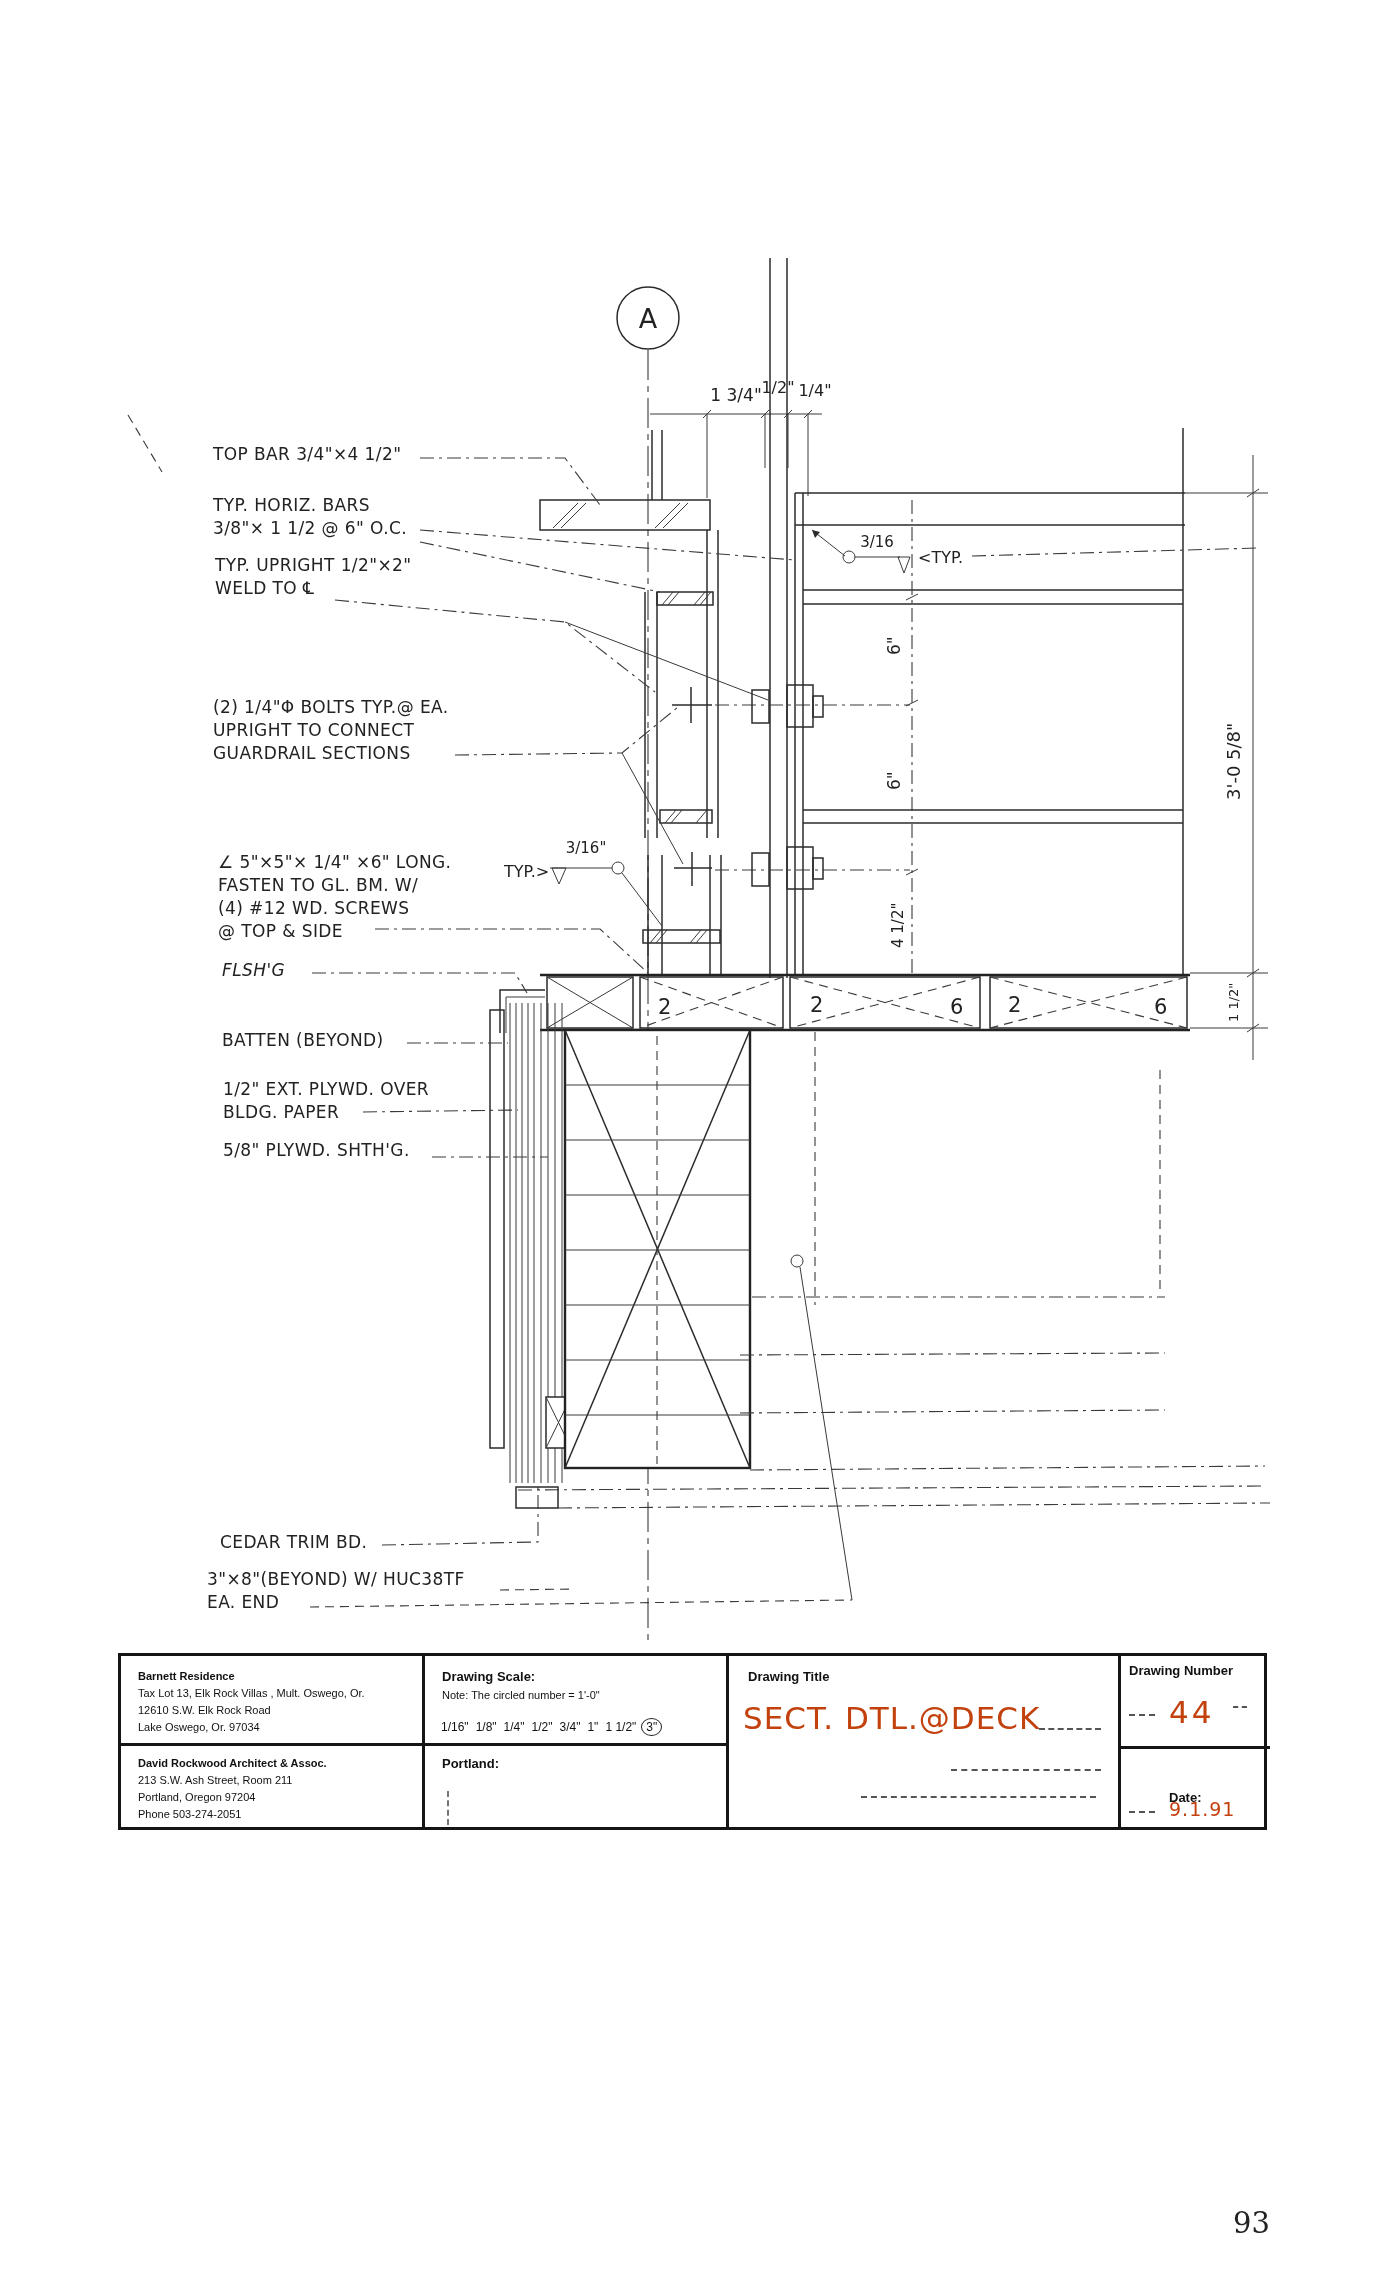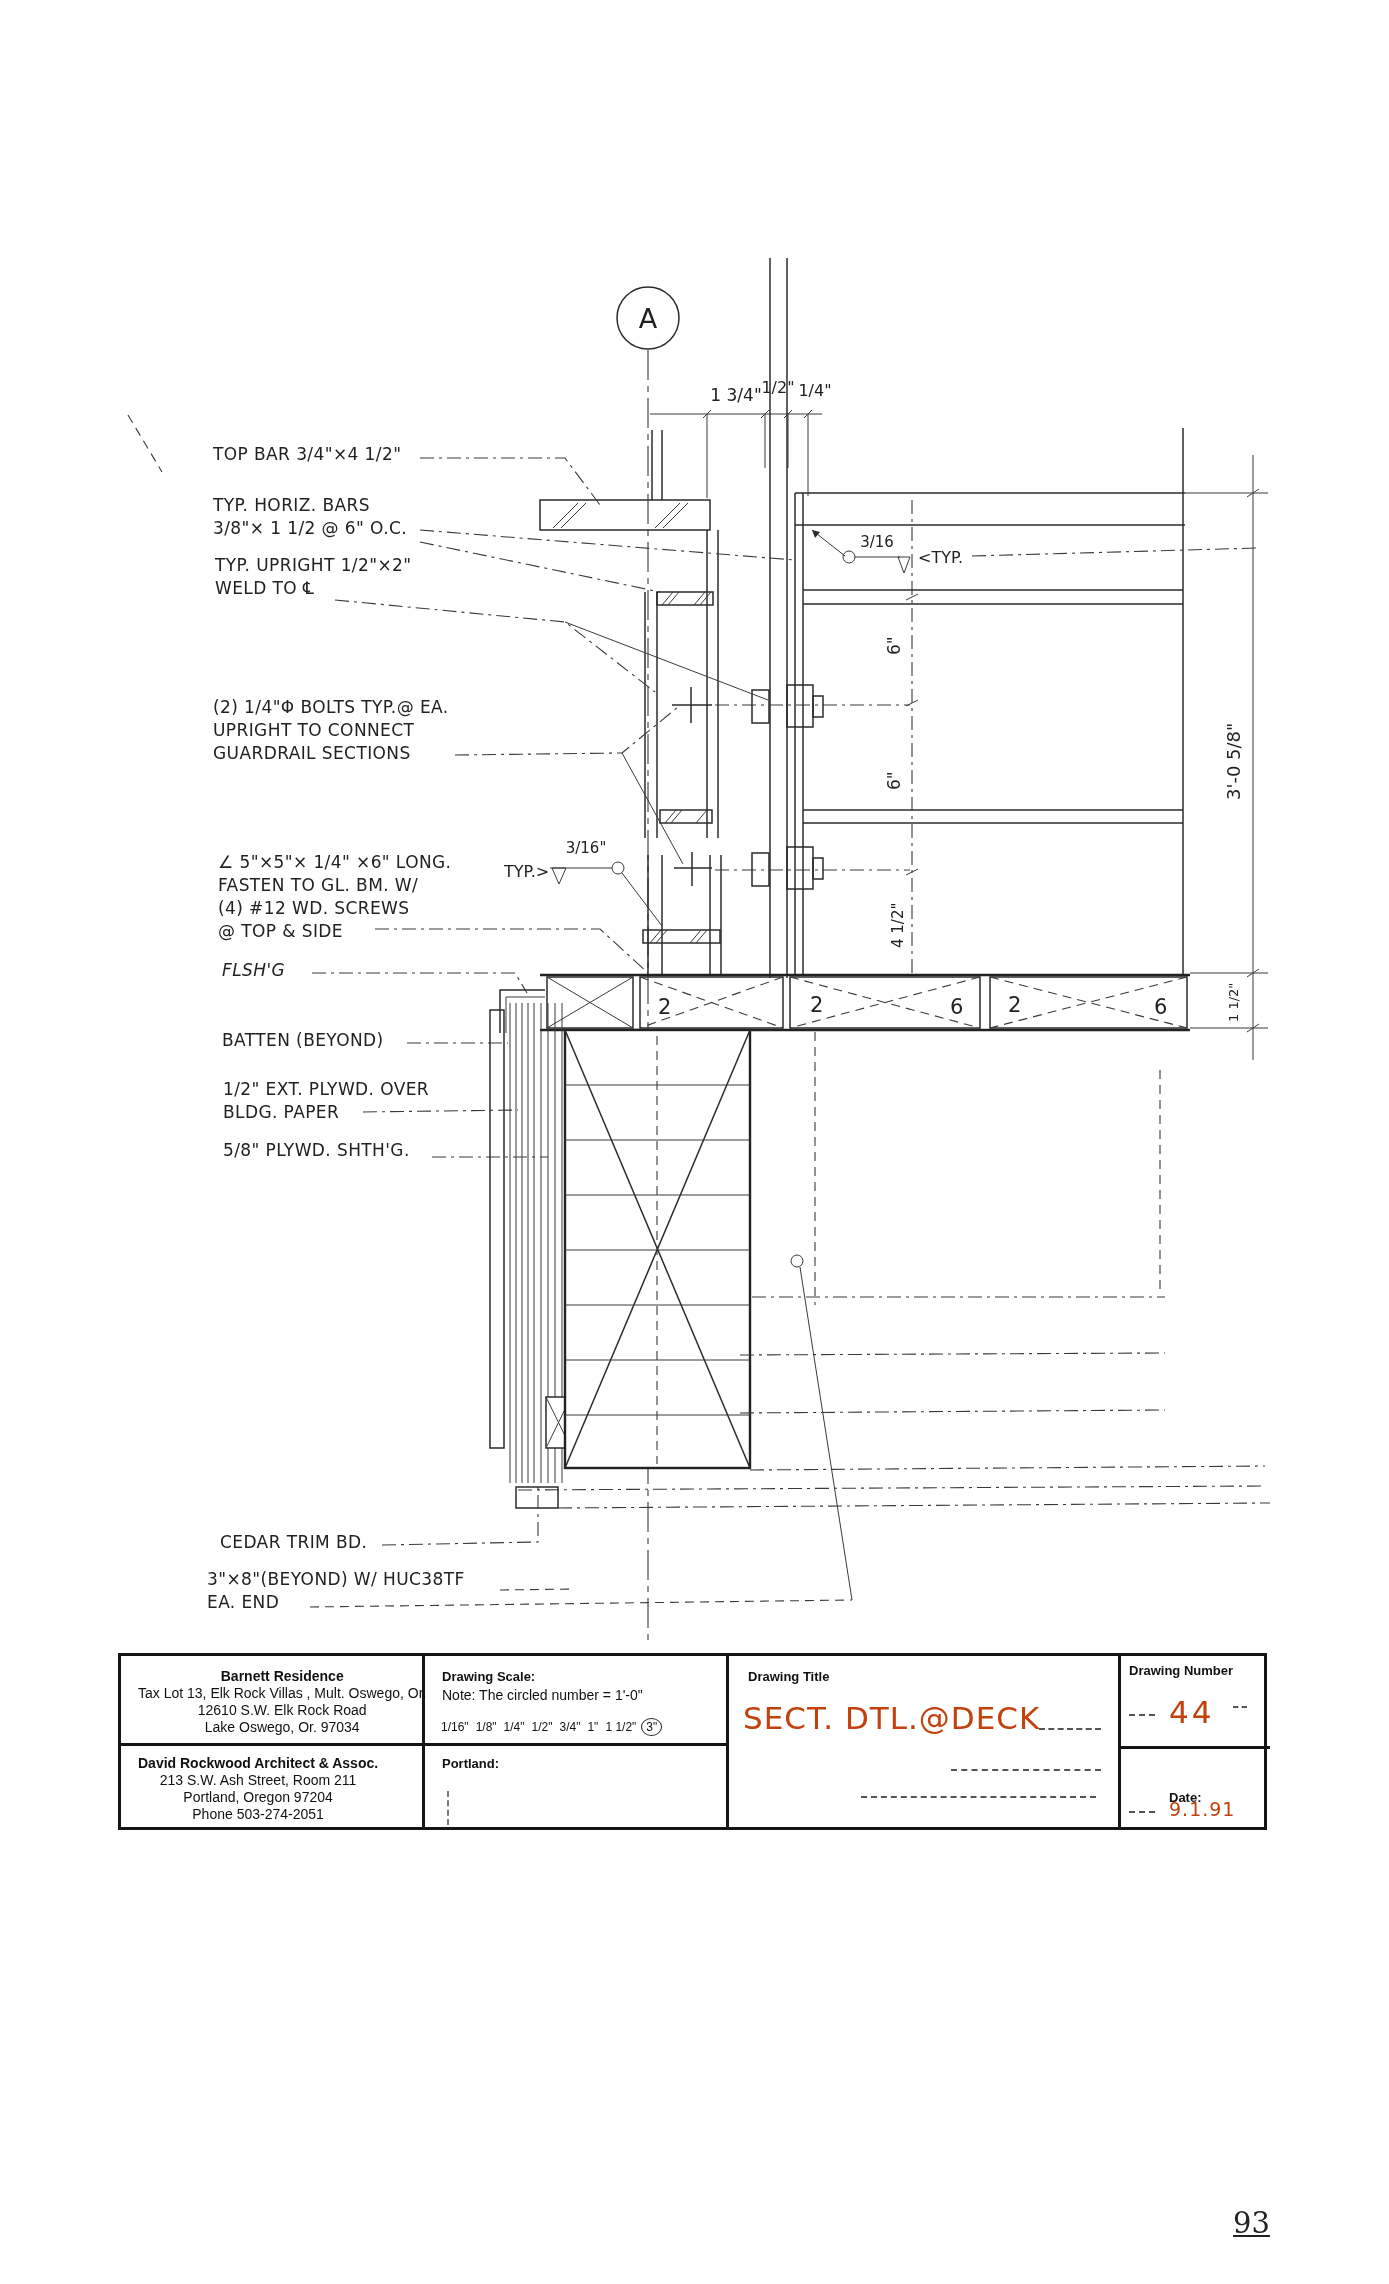--- a/index.html
+++ b/index.html
@@ -19,21 +19,21 @@
   .svgtxt{font-family:"DejaVu Sans",sans-serif;fill:#222;}
   .note{
     position:absolute;font-family:"DejaVu Sans",sans-serif;font-size:17px;
     line-height:23px;letter-spacing:.4px;color:#222;white-space:pre-line;
   }
   
   .tb{position:absolute;left:118px;top:1653px;width:1149px;height:177px;border:3px solid #151515;box-sizing:border-box;background:#fff;}
   .tb .vdiv{position:absolute;top:0;bottom:0;width:3px;background:#151515;}
   .tb .hdiv{position:absolute;height:3px;background:#151515;}
   .tb-label{position:absolute;font-size:13px;font-weight:bold;color:#111;}
-  .tb-small{position:absolute;font-size:14px;color:#111;line-height:17px;text-align:center;}
+  .tb-small{position:absolute;font-size:11px;color:#111;line-height:17px;}
   .tb-small b{display:block;}
   .hand{position:absolute;font-family:"DejaVu Sans",sans-serif;color:#c2410c;}
   .scale-row{position:absolute;display:flex;gap:7px;font-size:12px;color:#111;align-items:center;}
   .circled{border:1.6px solid #222;border-radius:50%;padding:1px 4px;margin-left:-2px;}
   .dashline{position:absolute;border-top:2px dashed #555;}
   .vdash{position:absolute;border-left:2px dashed #777;}
   .pageno{position:absolute;font-family:"DejaVu Serif",serif;font-size:29px;color:#222;}
 </style>
 </head>
 <body>
@@ -303,14 +303,14 @@
     <div class="tb-label" style="left:1008px;top:7px;">Drawing Number</div>
     <div class="dashline" style="left:1008px;top:58px;width:26px;"></div>
     <div class="hand" style="left:1048px;top:38px;font-size:31px;letter-spacing:3px;">44</div>
     <div class="dashline" style="left:1112px;top:50px;width:14px;"></div>
 
     <div class="tb-label" style="left:1048px;top:102px;margin-top:32px;">Date:</div>
     <div class="dashline" style="left:1008px;top:155px;width:26px;"></div>
     <div class="hand" style="left:1048px;top:142px;font-size:19px;letter-spacing:1px;">9.1.91</div>
   </div>
 
-  <div class="pageno" style="left:1233px;top:2206px;text-decoration:underline;">93</div>
+  <div class="pageno" style="left:1233px;top:2206px;">93</div>
 </div>
 
 </body></html>

